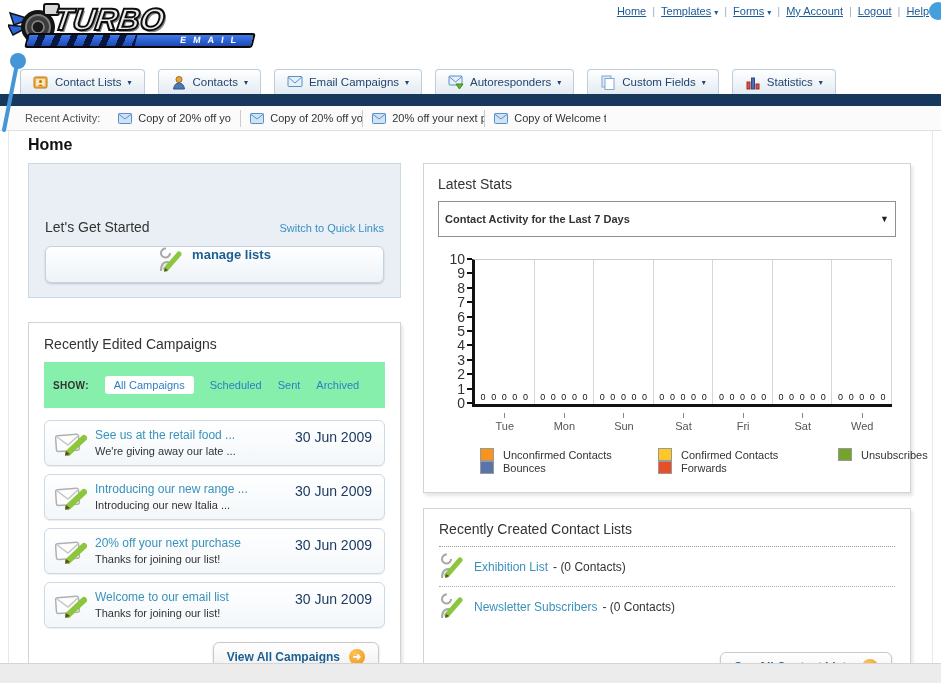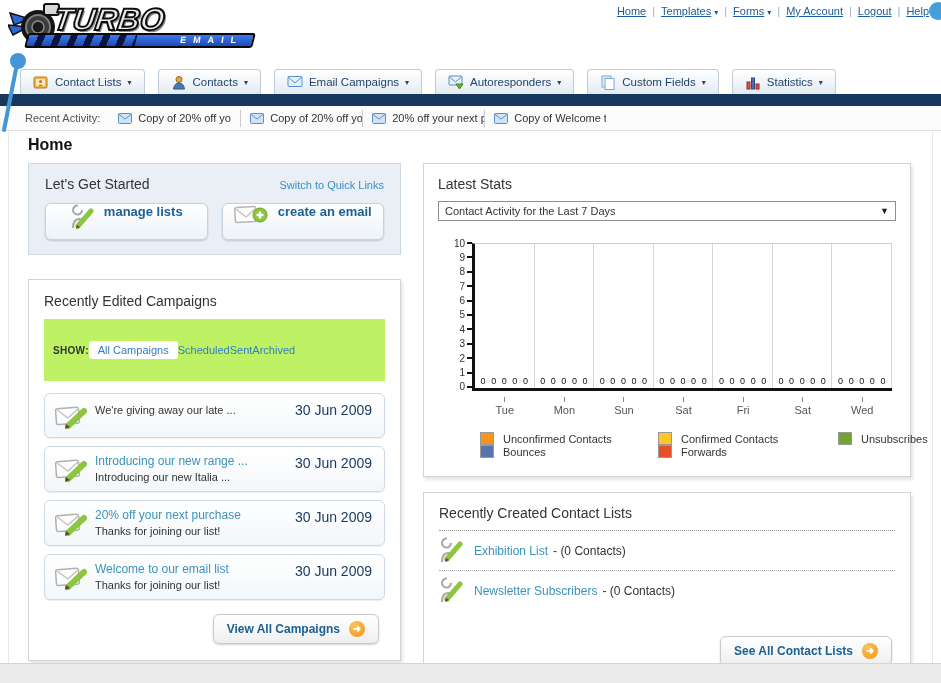--- a/index.html
+++ b/index.html
@@ -78,35 +78,35 @@
   .page-title { font-size: 16px; font-weight: bold; color: #111; margin-bottom: 9px; }
   .columns { display: flex; gap: 22px; align-items: flex-start; }
   .col-left { width: 373px; flex: 0 0 auto; }
   .col-right { width: 488px; flex: 0 0 auto; }
   .panel {
     background: #fff; border: 1px solid #d3d3d3;
     box-shadow: 2px 3px 3px rgba(0,0,0,0.10);
   }
   
   .get-started { background: #e9eff5; border: 1px solid #ccd9e3; padding: 12px 16px 14px; margin-bottom: 24px; box-shadow: none; }
-  .gs-head { display: flex; justify-content: space-between; align-items: baseline; }
+  .gs-head { display: flex; justify-content: space-between; align-items: baseline; margin-top: 43px; }
   .panel-title { font-size: 14px; color: #333; }
   .switch-link { font-size: 11px; color: #3a8fc7; cursor: pointer; }
   .gs-buttons { display: flex; gap: 14px; margin-top: 11px; }
   .gs-btn {
     flex: 1; height: 37px; display: flex; align-items: flex-start; justify-content: center; gap: 10px;
     background: linear-gradient(#ffffff,#edf3f8); border: 1px solid #c3d3e0; border-radius: 6px;
     box-shadow: 0 1px 2px rgba(0,0,0,0.18); font-size: 13px; font-weight: bold; color: #1b5f93;
     cursor: pointer;
   }
   
   .campaigns { padding: 13px 15px 16px; }
   .show-bar {
-    margin-top: 10px; background: #bef264; display: flex; align-items: center;
-    gap: 0; padding: 22px 9px; font-size: 11px;
+    margin-top: 10px; background: #86efac; display: flex; align-items: center;
+    gap: 16px; padding: 14px 9px; font-size: 11px;
   }
   .show-label { font-size: 10px; font-weight: bold; color: #333; letter-spacing: 0.3px; }
   .filter { color: #2f7ec4; cursor: pointer; }
   .filter.selected { background: #fff; padding: 3px 9px; border-radius: 3px; }
   .camp-list { margin-top: 12px; }
   .camp-card {
     position: relative; border: 1px solid #cdd9e4; border-radius: 6px;
     background: linear-gradient(#ffffff,#f3f7fa); box-shadow: 0 1px 1px rgba(0,0,0,0.07);
     padding: 7px 10px 8px 50px; margin-bottom: 8px; min-height: 45px; cursor: pointer;
   }
@@ -122,32 +122,32 @@
     cursor: pointer;
   }
   .arrow-circle {
     width: 16px; height: 16px; border-radius: 50%;
     background: radial-gradient(circle at 35% 30%, #fcc45c, #f2930f);
     color: #fff; font-size: 10px; line-height: 16px; text-align: center; font-weight: bold;
   }
   
   .stats { padding: 12px 14px 14px; margin-bottom: 15px; }
   .stats-select {
-    margin-top: 9px; height: 20px; border: 1px solid #8f8f8f; background: #fff;
+    margin-top: 9px; height: 36px; border: 1px solid #8f8f8f; background: #fff;
     display: flex; align-items: center; justify-content: space-between;
-    font-size: 11px; color: #333; padding: 0 6px; cursor: pointer;
+    font-size: 11px; color: #333; padding: 0 6px; cursor: pointer; font-weight: bold;
   }
   .stats-select .caret { font-size: 9px; color: #222; }
   .chart-wrap { margin: 22px 4px 0 8px; }
   .chart-body { display: flex; }
   .chart-y-axis {
     width: 26px; display: flex; flex-direction: column; justify-content: space-between;
     height: 154px; transform: translateY(-5px);
   }
-  .ytick { display: flex; align-items: center; justify-content: flex-end; font-size: 10px; color: #333; height: 10px; }
+  .ytick { display: flex; align-items: center; justify-content: flex-end; font-size: 14px; color: #333; height: 10px; }
   .ytick i { display: inline-block; width: 5px; height: 2px; background: #111; margin-left: 2px; }
   .chart-plot {
     flex: 1; height: 148px; border-left: 3px solid #111; border-bottom: 3px solid #111;
     border-top: 1px solid #ccc; display: flex; position: relative; background: #fff;
   }
   .chart-col { flex: 1; border-right: 1px solid #d6d6d6; position: relative; }
   .chart-col:last-child { border-right: 1px solid #d6d6d6; }
   .zeros {
     position: absolute; bottom: 2px; left: 0; right: 0;
     display: flex; justify-content: space-evenly; font-size: 9px; color: #111;
@@ -320,30 +320,20 @@
         <div class="gs-buttons">
           <div class="gs-btn">
             <svg width="24" height="26" viewBox="0 0 24 26">
               <path d="M12 6 a4.5 4.5 0 1 1 -4 -4.4" fill="none" stroke="#a8a8a8" stroke-width="2"></path>
               <path d="M3 24 q0 -9 6 -9 q3 0 4.5 2.5" fill="#ececec" stroke="#a8a8a8" stroke-width="2"></path>
               <line x1="8" y1="22" x2="21" y2="7" stroke="#8cc63f" stroke-width="5" stroke-linecap="round"></line>
               <polygon points="6,25 10,23 7,21" fill="#5c4a2e"></polygon>
             </svg>
             <span>manage lists</span>
           </div>
-          <div class="gs-btn">
-            <svg width="34" height="22" viewBox="0 0 34 22">
-              <rect x="1" y="3" width="21" height="15" rx="2" fill="#fdfdfd" stroke="#b5b5b5" stroke-width="1.5" transform="rotate(-3 11 10)"></rect>
-              <path d="M2 5 L12 13 L22 4" fill="none" stroke="#c5c5c5" stroke-width="1.5"></path>
-              <circle cx="26" cy="11" r="7" fill="#8cc63f" stroke="#6da226"></circle>
-              <line x1="26" y1="7.5" x2="26" y2="14.5" stroke="#fff" stroke-width="2.5"></line>
-              <line x1="22.5" y1="11" x2="29.5" y2="11" stroke="#fff" stroke-width="2.5"></line>
-            </svg>
-            <span>create an email</span>
-          </div>
         </div>
       </div>
 
       <div class="panel campaigns">
         <div class="panel-title">Recently Edited Campaigns</div>
         <div class="show-bar">
           <span class="show-label">SHOW:</span>
           <span class="filter selected">All Campaigns</span>
           <span class="filter">Scheduled</span>
           <span class="filter">Sent</span>
@@ -353,20 +343,21 @@
         <div class="camp-list">
           <div class="camp-card">
             <span class="camp-icon">
               <svg width="32" height="27" viewBox="0 0 32 27">
                   <rect x="1" y="5" width="23" height="16" rx="2" fill="#fdfdfd" stroke="#b0b0b0" stroke-width="1.5" transform="rotate(-4 12 13)"></rect>
                   <path d="M2 7 L13 15 L24 5" fill="none" stroke="#c5c5c5" stroke-width="1.5"></path>
                   <line x1="13" y1="23" x2="29" y2="8" stroke="#8cc63f" stroke-width="6" stroke-linecap="round"></line>
                   <polygon points="10,26 15,24 11,21" fill="#5c4a2e"></polygon>
                 </svg>
             </span>
+            <div class="camp-title">See us at the retail food ...</div>
             <div class="camp-sub">We're giving away our late ...</div>
             <div class="camp-date">30 Jun 2009</div>
           </div>
           <div class="camp-card">
             <span class="camp-icon">
               <svg width="32" height="27" viewBox="0 0 32 27">
                   <rect x="1" y="5" width="23" height="16" rx="2" fill="#fdfdfd" stroke="#b0b0b0" stroke-width="1.5" transform="rotate(-4 12 13)"></rect>
                   <path d="M2 7 L13 15 L24 5" fill="none" stroke="#c5c5c5" stroke-width="1.5"></path>
                   <line x1="13" y1="23" x2="29" y2="8" stroke="#8cc63f" stroke-width="6" stroke-linecap="round"></line>
                   <polygon points="10,26 15,24 11,21" fill="#5c4a2e"></polygon>

